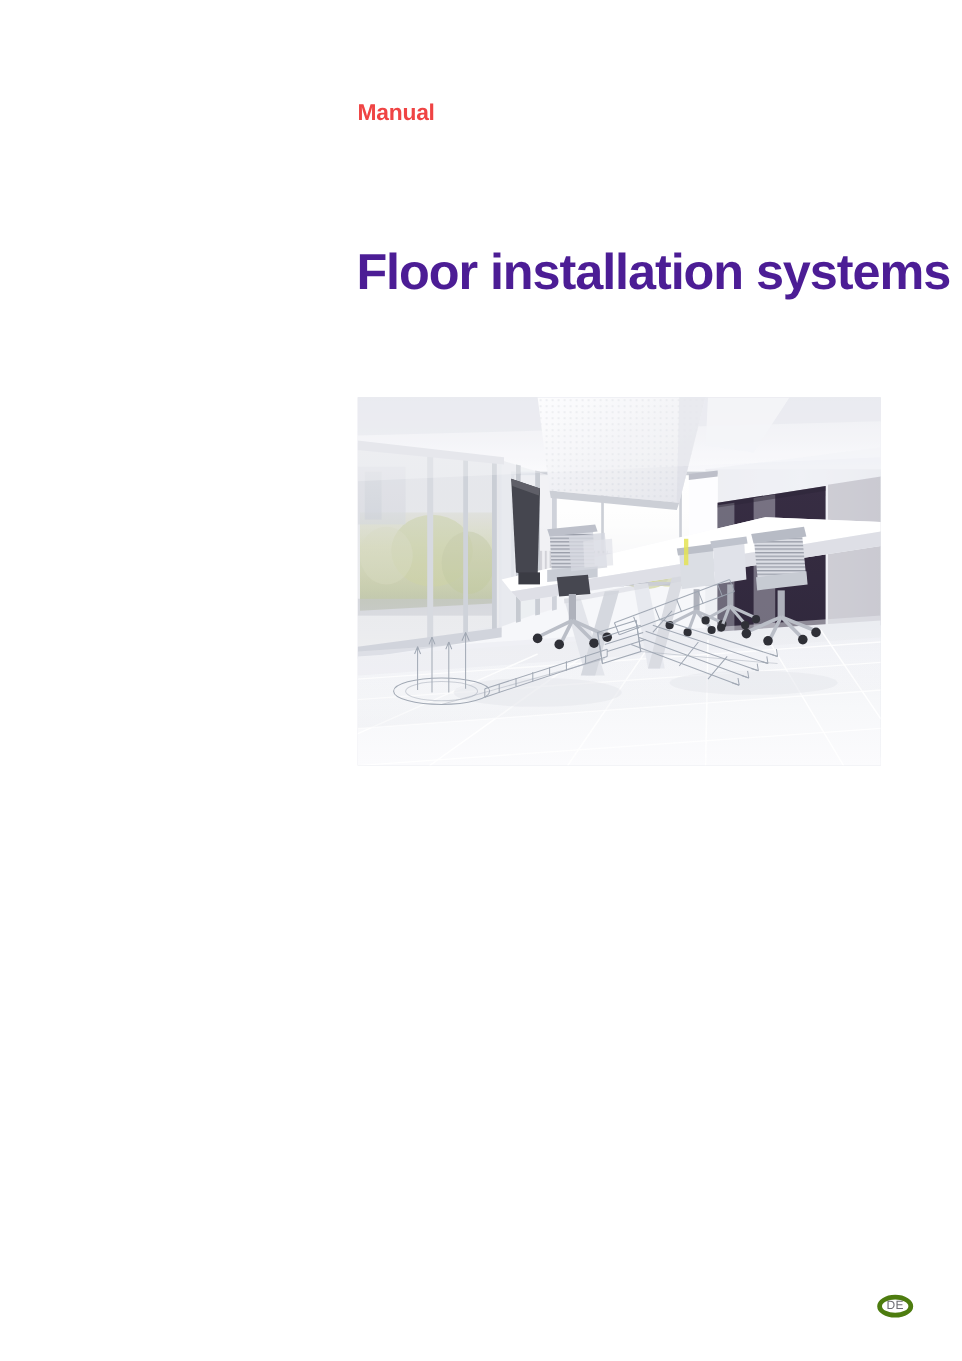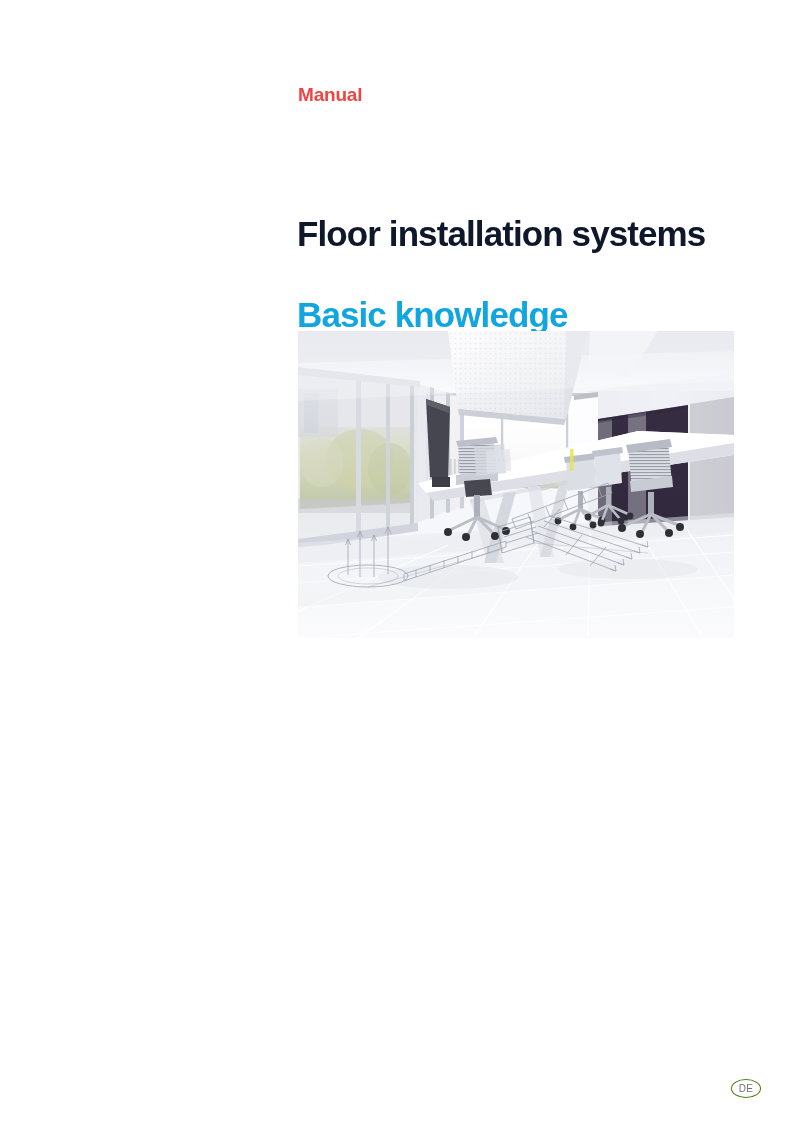--- a/index.html
+++ b/index.html
@@ -31,25 +31,25 @@
     font-weight: bold;
     letter-spacing: -0.2px;
     color: #ef4444;
     line-height: 1.15;
     white-space: nowrap;
   }
 
   .doc-title {
     position: absolute;
     left: 297px;
-    top: 192px;
-    font-size: 35px;
+    top: 176px;
+    font-size: 42px;
     font-weight: bold;
     letter-spacing: -0.9px;
-    color: #0f172a;
+    color: #4c1d95;
     line-height: 1.1;
     white-space: nowrap;
   }
 
   .doc-subtitle {
     position: absolute;
     left: 297px;
     top: 267px;
     font-size: 35px;
     font-weight: bold;
@@ -82,21 +82,21 @@
   }
   .brand-logo svg { display: block; }
 
   
   .lang-badge {
     position: absolute;
     left: 731px;
     top: 1079px;
     width: 30px;
     height: 19px;
-    border: 1px solid #4d7c0f;
+    border: 4px solid #4d7c0f;
     border-radius: 50%;
     display: flex;
     align-items: center;
     justify-content: center;
     box-sizing: border-box;
   }
   .lang-badge span {
     font-size: 10px;
     color: #6f6f75;
     letter-spacing: 0.2px;
@@ -105,21 +105,20 @@
 </style>
 </head>
 <body>
 
 <div class="page">
 
   <div class="doc-kicker">Manual</div>
 
   <h1 class="doc-title">Floor installation systems</h1>
 
-  <h2 class="doc-subtitle">Basic knowledge</h2>
 
   <div class="cover-image">
     <svg viewBox="0 0 436 307" preserveAspectRatio="none">
       <defs>
         <linearGradient id="gFloor" x1="0" y1="0" x2="0" y2="1">
           <stop offset="0%" stop-color="#eceef3"></stop>
           <stop offset="22%" stop-color="#f2f3f7"></stop>
           <stop offset="60%" stop-color="#f7f8fa"></stop>
           <stop offset="100%" stop-color="#fbfbfd"></stop>
         </linearGradient>

